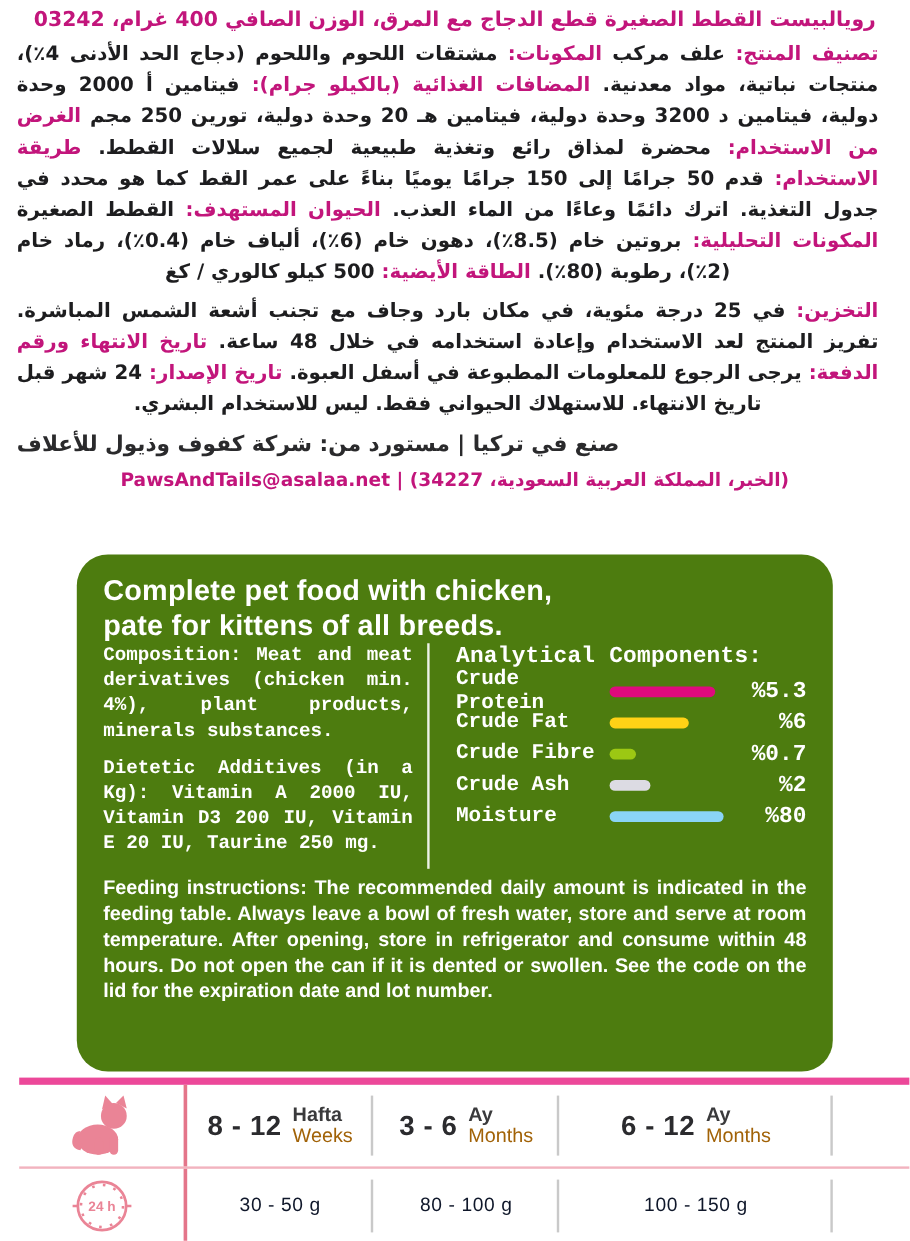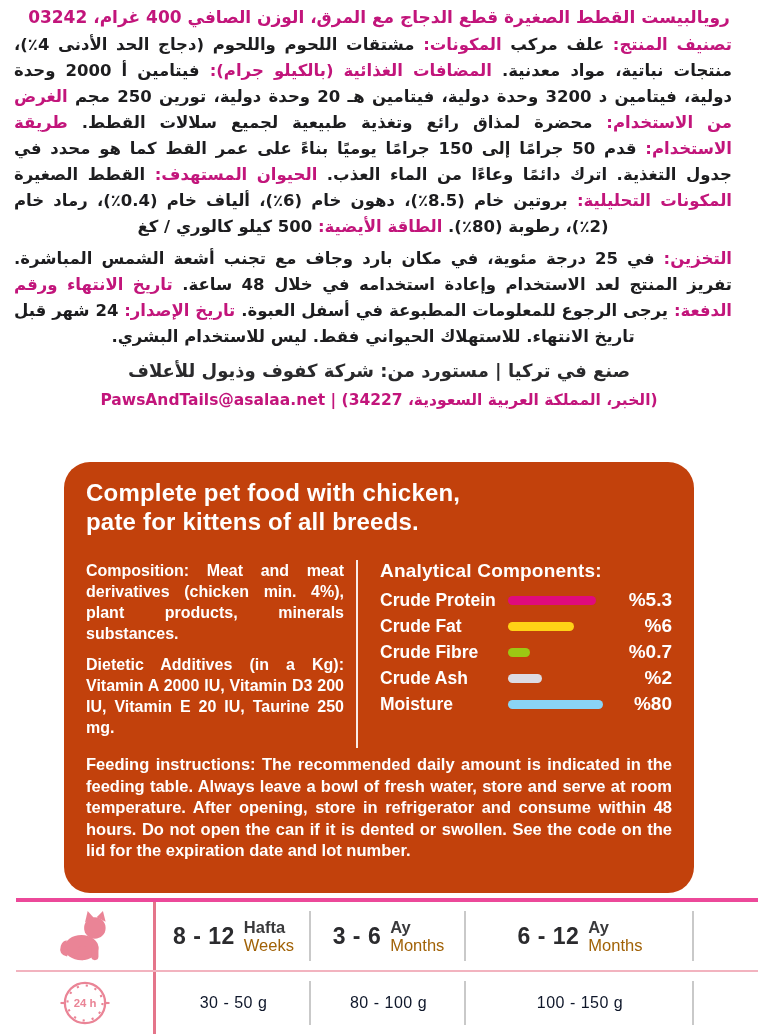--- a/index.html
+++ b/index.html
@@ -19,33 +19,33 @@
   .ar-title{
     color:#c2157b;font-size:17px;line-height:26px;text-align:center;
     margin-bottom:2px;
   }
   .ar-para{
     font-size:16.5px;line-height:26px;text-align:justify;text-align-last:center;
     margin:0 12px 6px 0;
   }
   .ar-para .em{color:#c2157b;}
   .ar-origin{
-    text-align:center;font-size:18px;color:#2a2a2c;margin-top:8px;line-height:26px;
+    text-align:left;font-size:18px;color:#2a2a2c;margin-top:8px;line-height:26px;
   }
   .ar-contact{
     text-align:center;font-size:15.5px;color:#c2157b;margin-top:4px;line-height:24px;
   }
   
   .panel{
     position:absolute;top:462px;left:64px;width:630px;height:431px;
-    background:#c2410c;border-radius:26px;box-sizing:border-box;
+    background:#4d7c0f;border-radius:26px;box-sizing:border-box;
     padding:16px 22px 0;color:#ffffff;overflow:hidden;
   }
   .panel-heading{font-size:24px;line-height:29px;font-weight:bold;letter-spacing:.2px;}
-  .panel-cols{display:flex;margin-top:24px;}
+  .panel-cols{display:flex;margin-top:0;font-family:Liberation Mono, monospace;}
   .col-left{
     width:272px;box-sizing:border-box;padding-left:12px;
     border-left:2px solid rgba(255,255,255,.9);
     font-size:16px;line-height:21px;text-align:justify;font-weight:bold;
     order:0;border-left:none;border-right:2px solid rgba(255,255,255,.9);padding-left:0;padding-right:12px;
   }
   .col-left p{margin:0 0 10px 0;}
   .col-right{flex:1;padding-left:22px;}
   .an-heading{font-size:19px;font-weight:bold;margin-bottom:5px;letter-spacing:.2px;}
   .an-row{display:flex;align-items:center;height:26px;}
@@ -56,21 +56,21 @@
     margin-top:6px;font-size:16.5px;line-height:21.5px;text-align:justify;font-weight:bold;
   }
   
   .feed-table{
     position:absolute;top:898px;left:16px;width:742px;
   }
   .ft-row{
     display:grid;grid-template-columns:140px 155px 155px 228px 1fr;
     border-bottom:2px solid #f2b3bf;align-items:center;
   }
-  .ft-row.first{border-top:4px solid #ec4899;height:68px;}
+  .ft-row.first{border-top:6px solid #ec4899;height:68px;}
   .ft-row.second{height:62px;}
   .ft-icon-cell{
     height:100%;display:flex;align-items:center;justify-content:center;
     border-right:3px solid #e4758a;box-sizing:border-box;
   }
   .ft-cell{
     position:relative;height:100%;display:flex;align-items:center;justify-content:center;gap:9px;
   }
   .ft-cell.sep::after{
     content:'';position:absolute;right:0;top:9px;bottom:9px;width:2px;background:#c9c9c9;

